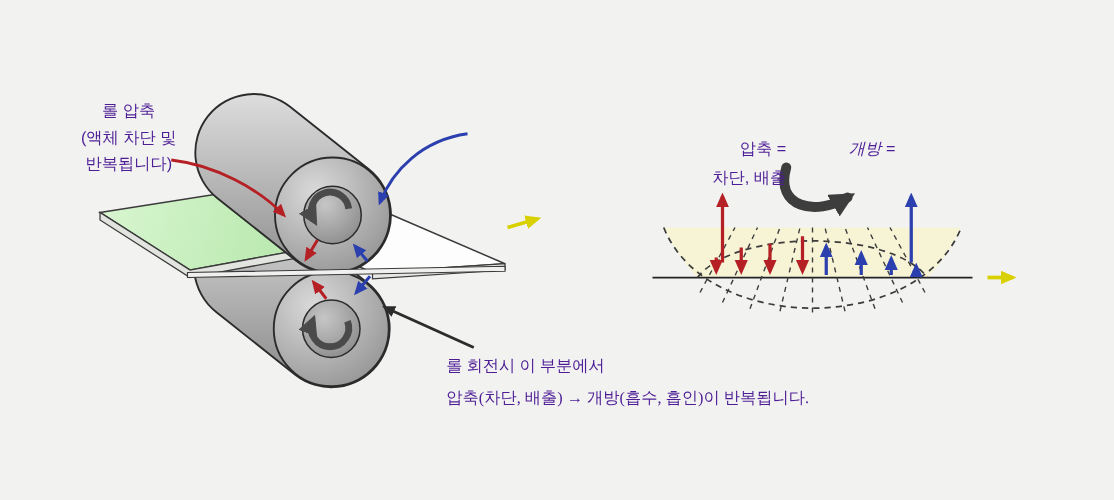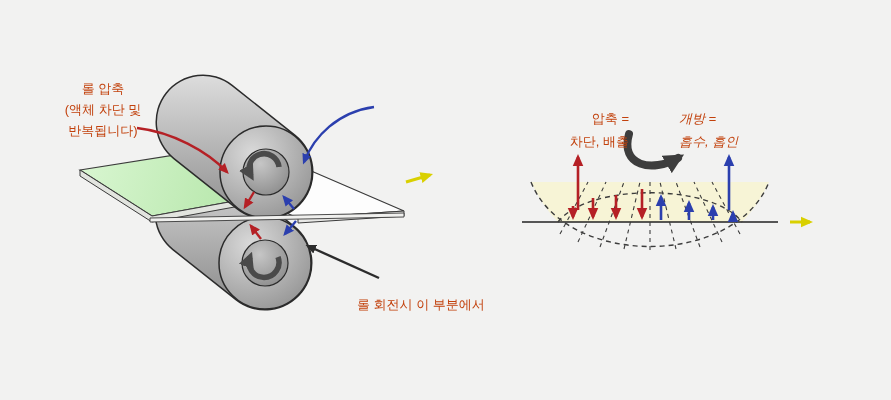--- a/index.html
+++ b/index.html
@@ -1,23 +1,23 @@
 <!DOCTYPE html>
 <html><head>
 <meta charset="utf-8">
 <style>
   html,body{margin:0;padding:0;background:#f2f2f1;}
   .stage{position:relative;width:891px;height:400px;background:#f2f2f1;overflow:hidden;
          font-family:"Liberation Sans","DejaVu Sans",sans-serif;color:#3a3a3a;}
   .stage svg{position:absolute;left:0;top:0;}
-  .lbl{position:absolute;font-size:13px;color:#c2410c;white-space:nowrap;}
+  .lbl{position:absolute;font-size:13px;color:#4c1d95;white-space:nowrap;}
   .lbl .ln{display:block;}
   .lbl-compress-left{left:48px;top:78px;width:110px;text-align:center;line-height:21px;}
   .lbl-open-left{left:384px;top:93px;}
-  .lbl-note{left:357px;top:292px;line-height:25px;}
+  .lbl-note{left:357px;top:280px;line-height:25px;font-family:Liberation Serif, serif;}
   .lbl-compress-right{left:528px;top:107px;width:101px;text-align:right;line-height:23px;}
   .lbl-open-right{left:679px;top:107px;width:101px;text-align:left;line-height:23px;font-style:italic;}
 </style>
 </head>
 <body>
 
 <div class="stage">
 
   <svg width="891" height="400" viewBox="0 0 891 400">
     <defs>
@@ -141,25 +141,25 @@
 
   <div class="lbl lbl-compress-left">
     <span class="ln">롤 압축</span>
     <span class="ln">(액체 차단 및</span>
     <span class="ln">반복됩니다)</span>
   </div>
 
 
   <div class="lbl lbl-note">
     <span class="ln">롤 회전시 이 부분에서</span>
+    <span class="ln">압축(차단, 배출) → 개방(흡수, 흡인)이 반복됩니다.</span>
   </div>
 
   <div class="lbl lbl-compress-right">
     <span class="ln">압축 =</span>
     <span class="ln">차단, 배출</span>
   </div>
 
   <div class="lbl lbl-open-right">
     <span class="ln">개방 =</span>
-    <span class="ln">흡수, 흡인</span>
   </div>
 
 </div>
 
 </body></html>

